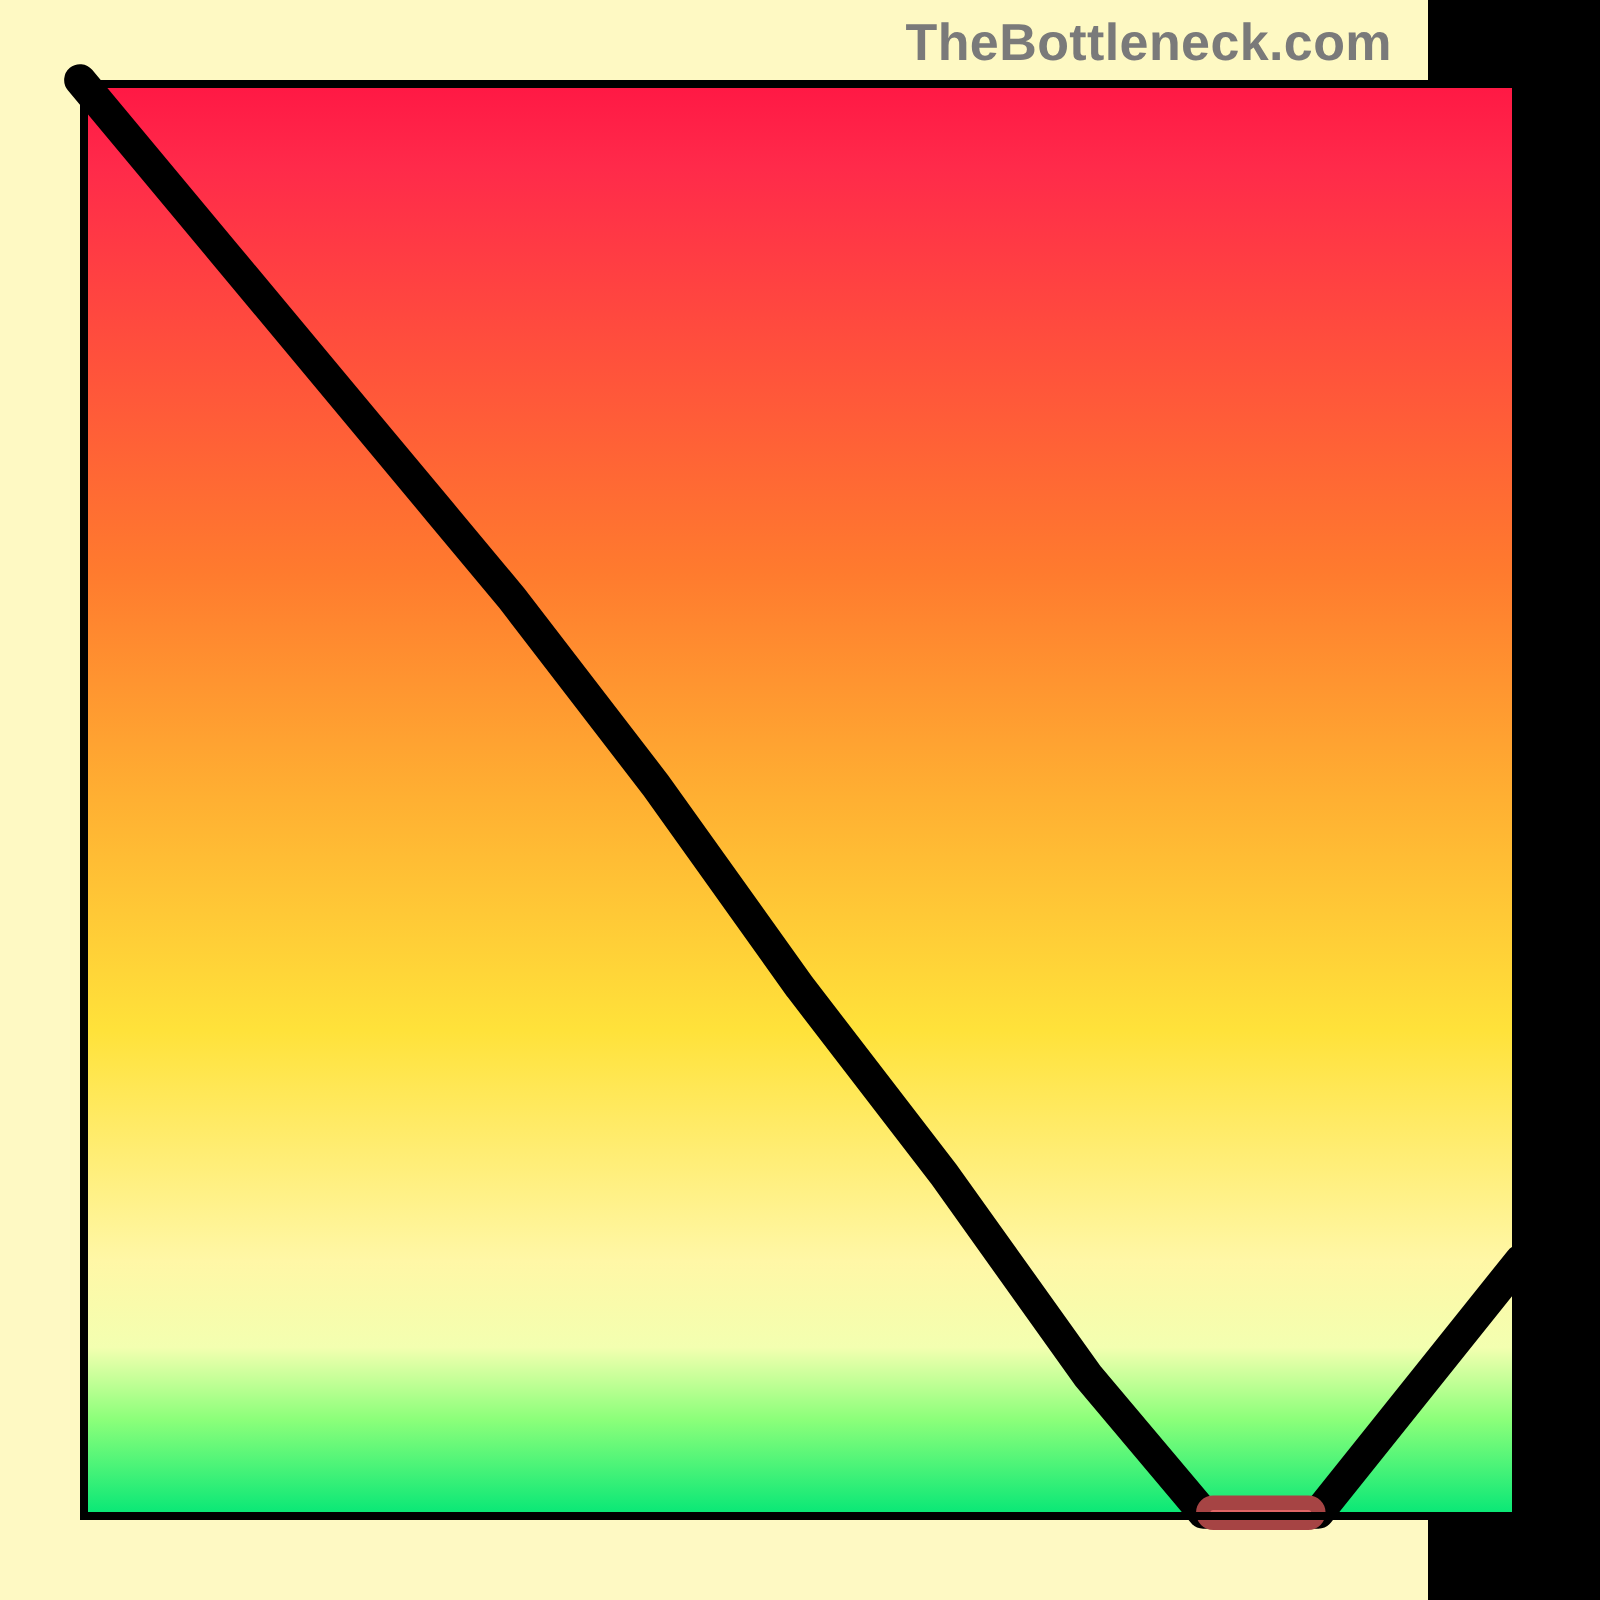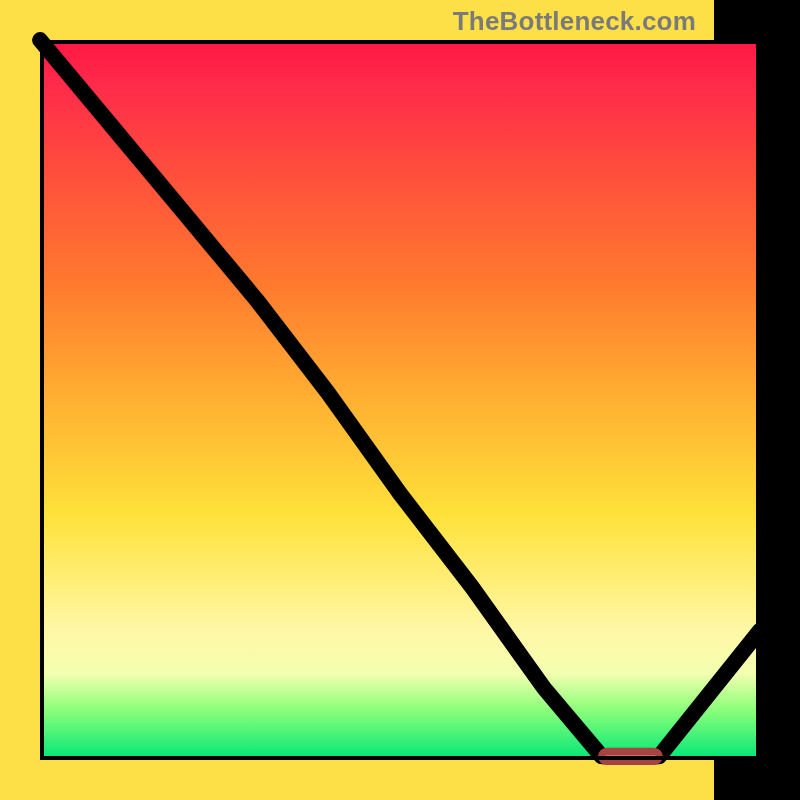--- a/index.html
+++ b/index.html
@@ -8,21 +8,21 @@
     width: 800px;
     height: 800px;
     background: #000;
     overflow: hidden;
     font-family: Arial, Helvetica, sans-serif;
   }
   .stage {
     position: relative;
     width: 714px;
     height: 800px;
-    background: #fde047;
+    background: #fef9c3;
   }
   .watermark {
     position: absolute;
     top: 6px;
     right: 18px;
     color: #7a7a7a;
     font-size: 26px;
     font-weight: 600;
     letter-spacing: 0.2px;
     user-select: none;

